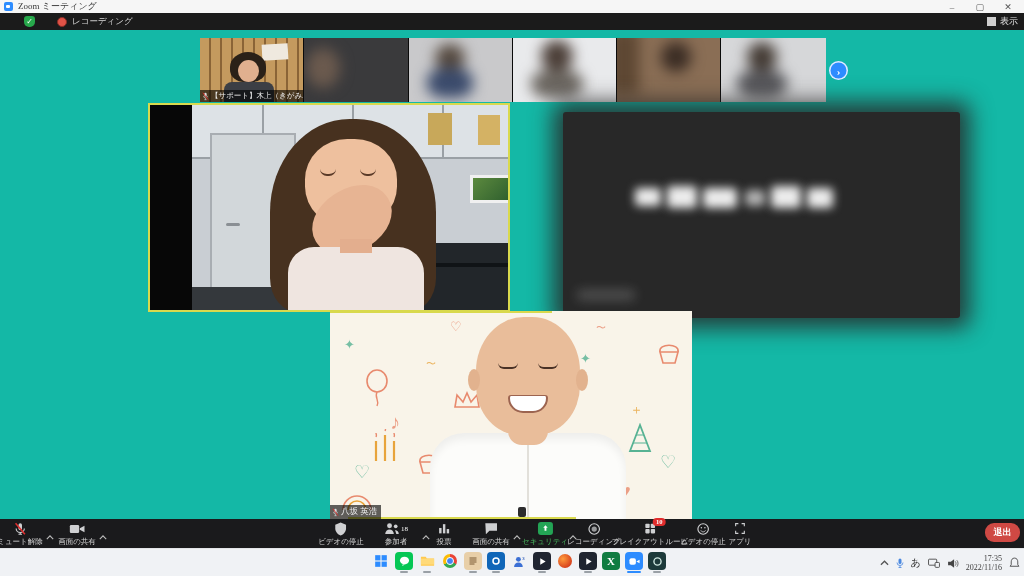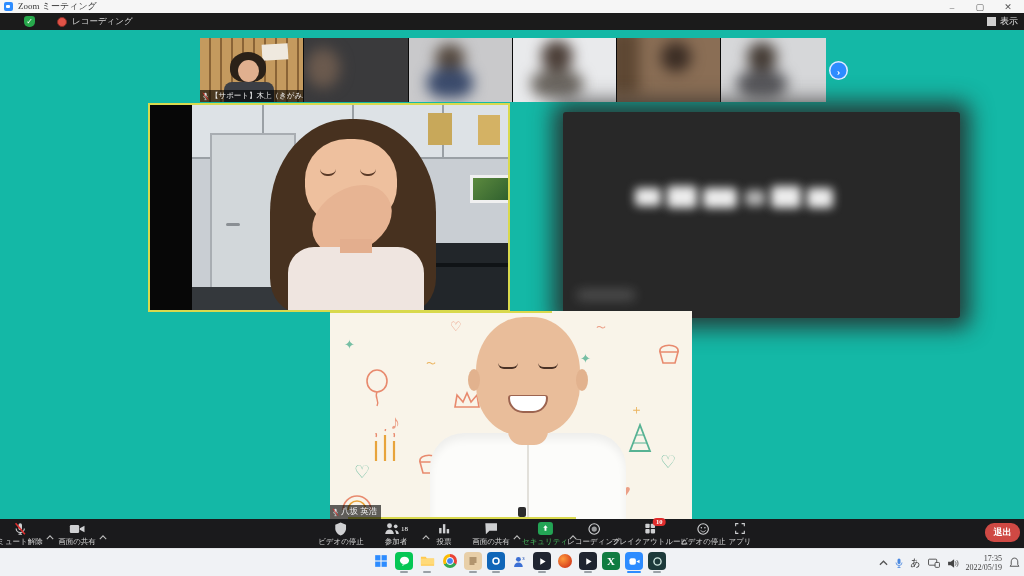--- a/index.html
+++ b/index.html
@@ -484,21 +484,21 @@
       <svg width="12" height="10" viewBox="0 0 22 18">
           <rect x="1" y="2" width="15" height="11" rx="1.5" fill="none" stroke="#444" stroke-width="1.6"></rect>
           <rect x="13" y="8" width="8" height="9" rx="1.5" fill="#f0f2f5" stroke="#444" stroke-width="1.6"></rect>
         </svg>
       <svg width="12" height="11" viewBox="0 0 22 20">
           <path d="M2 7h5l6-5v16l-6-5H2z" fill="#444"></path>
           <path d="M15 6c2 2 2 6 0 8M18 4c3 3 3 9 0 12" stroke="#444" stroke-width="1.4" fill="none"></path>
         </svg>
       <span id="clock">
         <span>17:35</span>
-        <span>2022/05/19</span>
+        <span>2022/11/16</span>
       </span>
       <svg width="11" height="12" viewBox="0 0 20 22">
           <path d="M10 2c-4 0-6 3-6 7v5l-2 3h16l-2-3V9c0-4-2-7-6-7z" fill="none" stroke="#444" stroke-width="1.6"></path>
         </svg>
     </div>
   </div>
 
 </div>
 
 </body></html>

